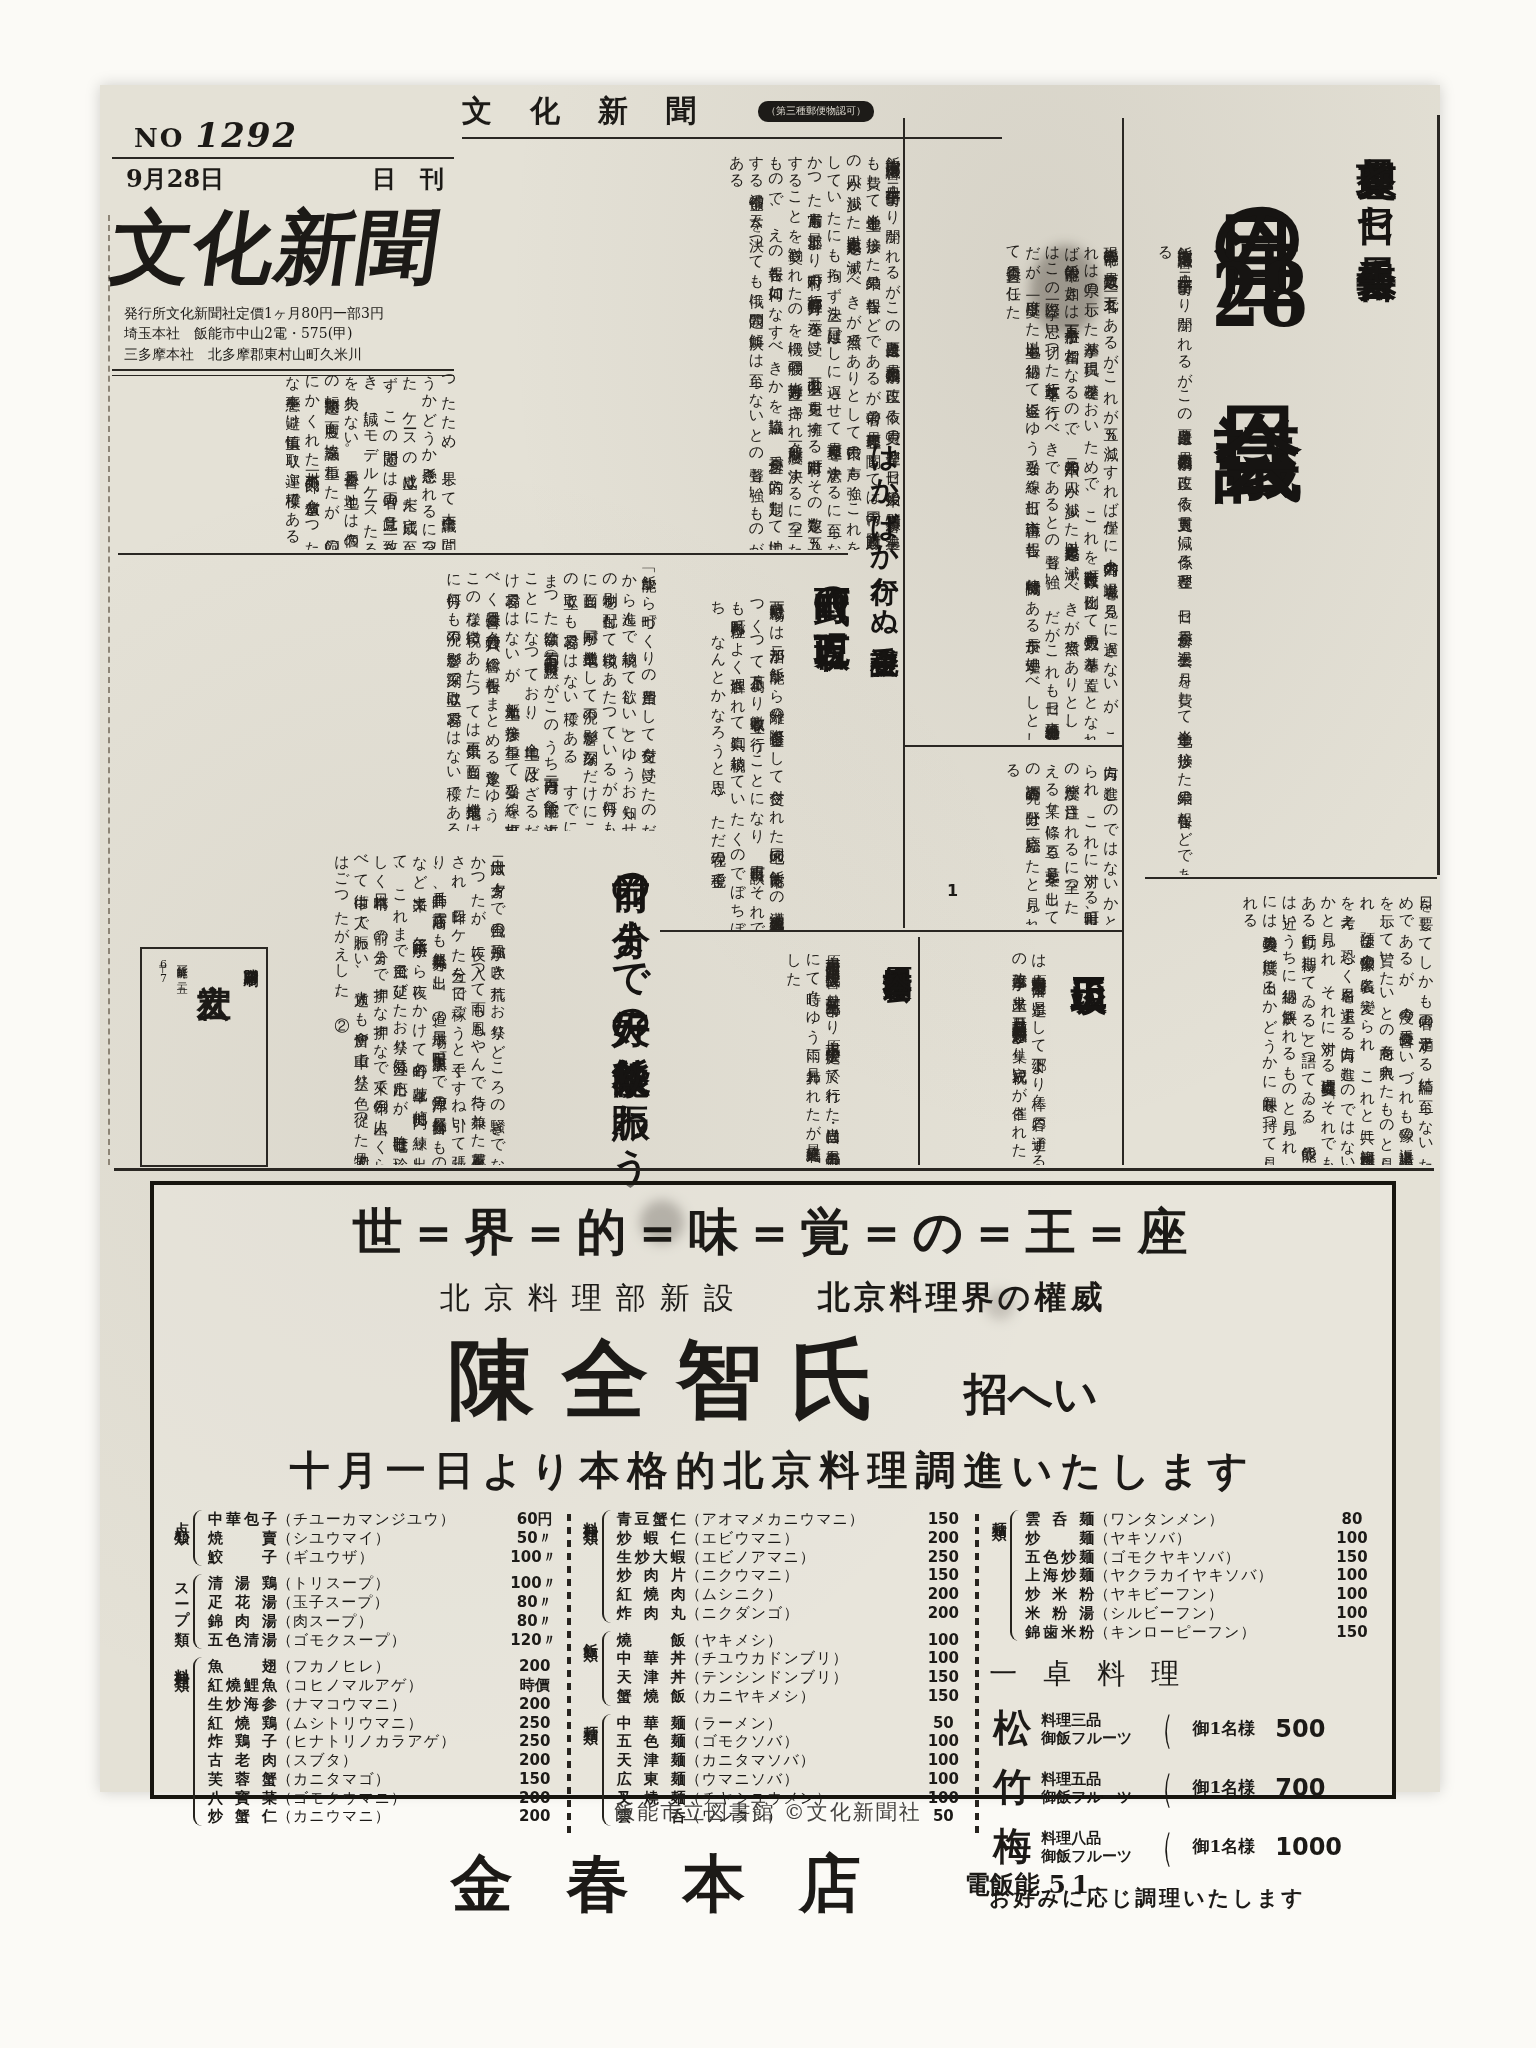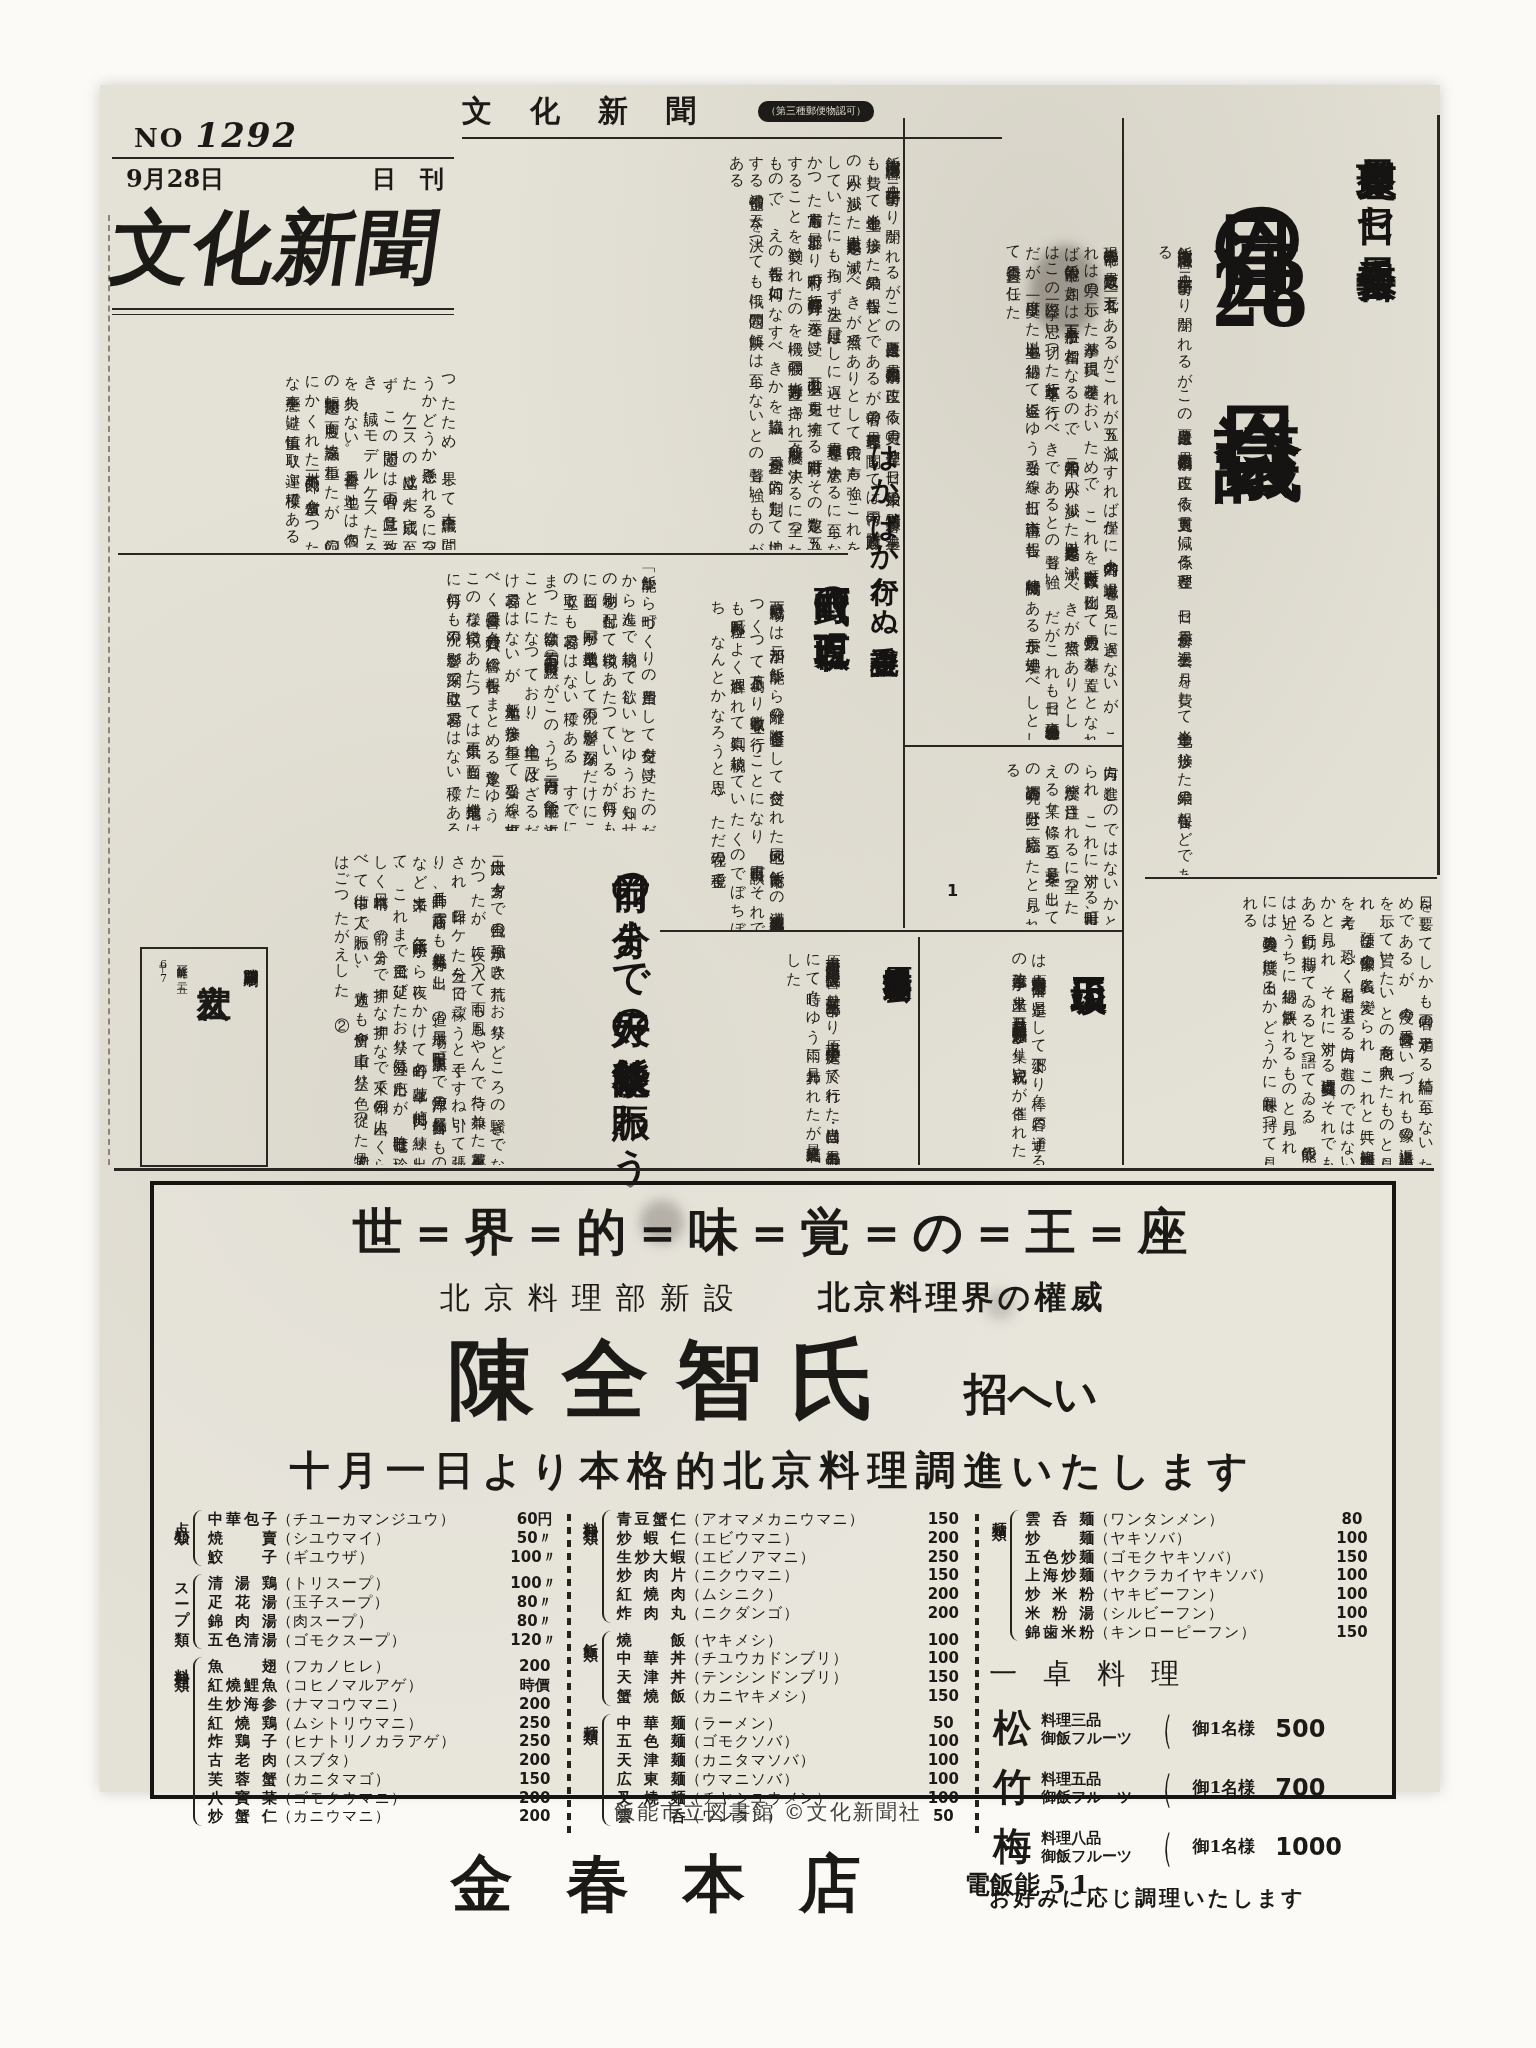--- a/index.html
+++ b/index.html
@@ -95,20 +95,25 @@
     <div class="issue" style="padding-left:22px;">
       <span>NO</span>
       <b>1292</b>
     </div>
     <div class="rule-h" style="margin-top:2px;"></div>
     <div class="dateline" style="padding:4px 10px 0 14px;">
       <span>9月28日</span>
       <span>日　刊</span>
     </div>
     <div class="masthead">文化新聞</div>
+    <div class="pub" style="padding-left:12px;">
+      <div>発行所文化新聞社定價1ヶ月80円一部3円</div>
+      <div>埼玉本社　飯能市中山2電・575(甲)</div>
+      <div>三多摩本社　北多摩郡東村山町久米川</div>
+    </div>
     <div class="dbl" style="margin-top:5px;"></div>
   </div>
 
   <div class="abs" style="left:362px;top:6px;width:540px;display:flex;align-items:center;gap:24px;">
     <span class="clogo">文化新聞</span>
     <span class="permit">（第三種郵便物認可）</span>
   </div>
   <div class="abs rule-h" style="left:362px;top:52px;width:540px;"></div>
 
   <div class="abs v vhead" style="left:1245px;top:42px;height:580px;width:56px;font-size:40px;line-height:1.2;">吏員整理と日セ委員会報告</div>

